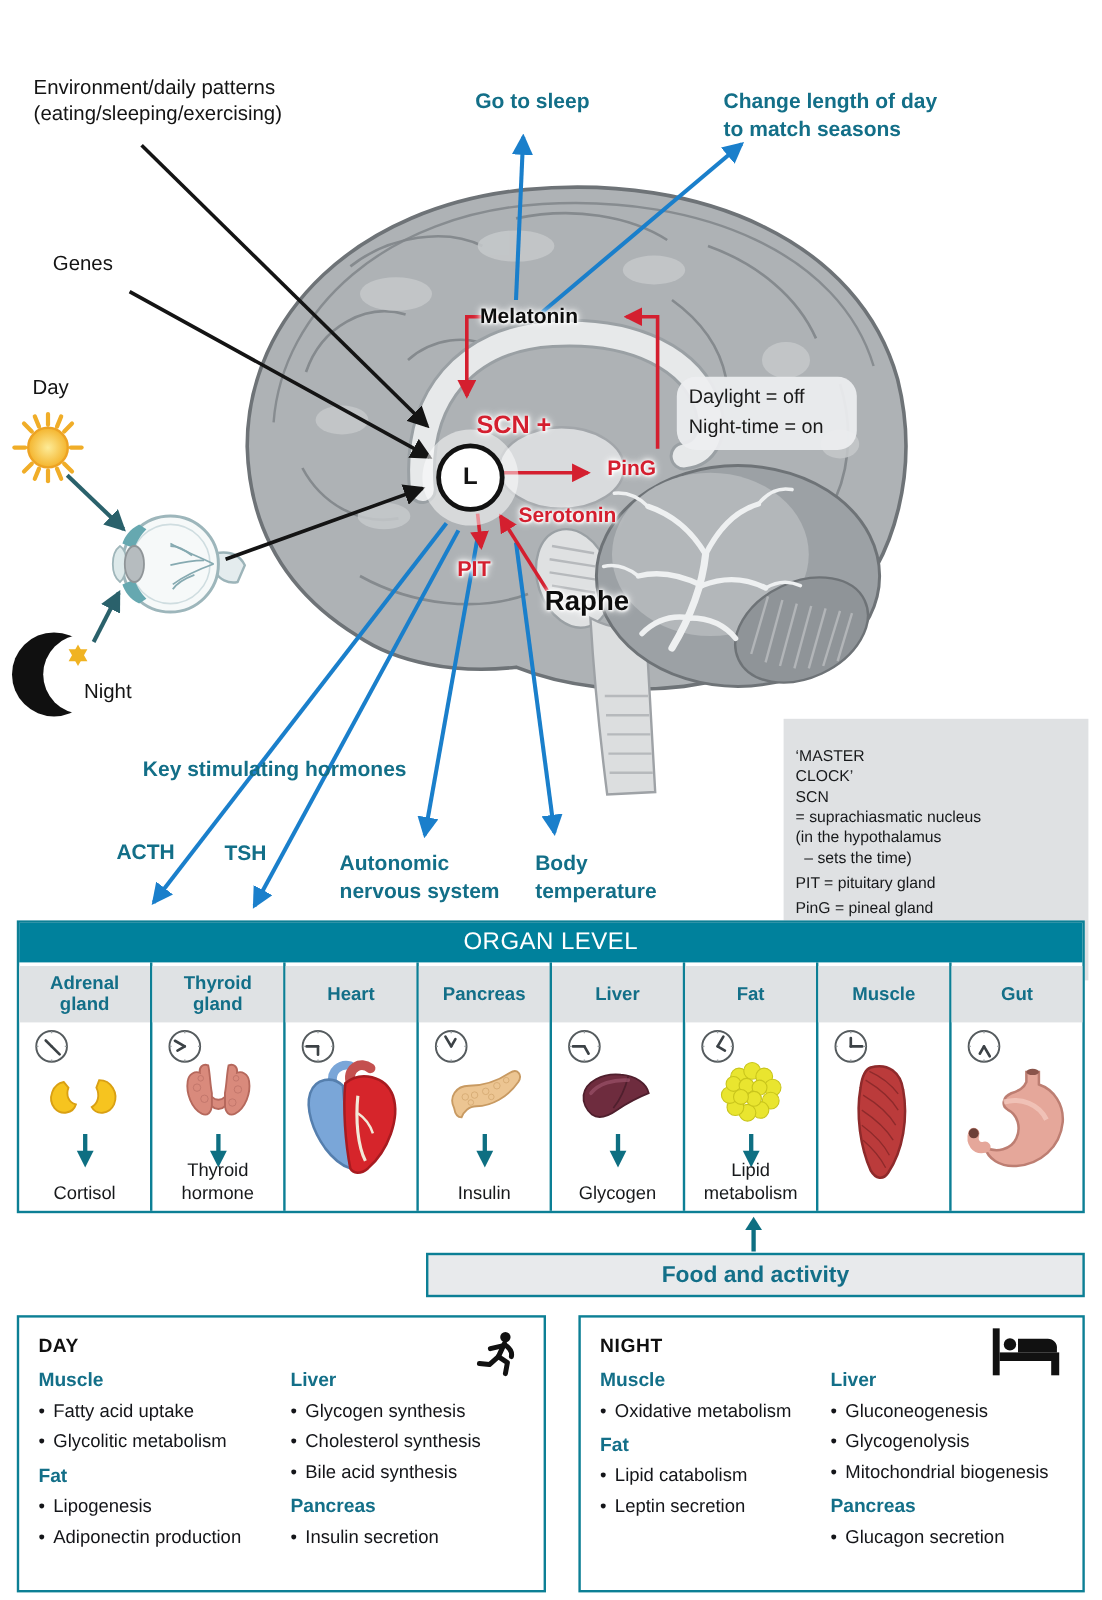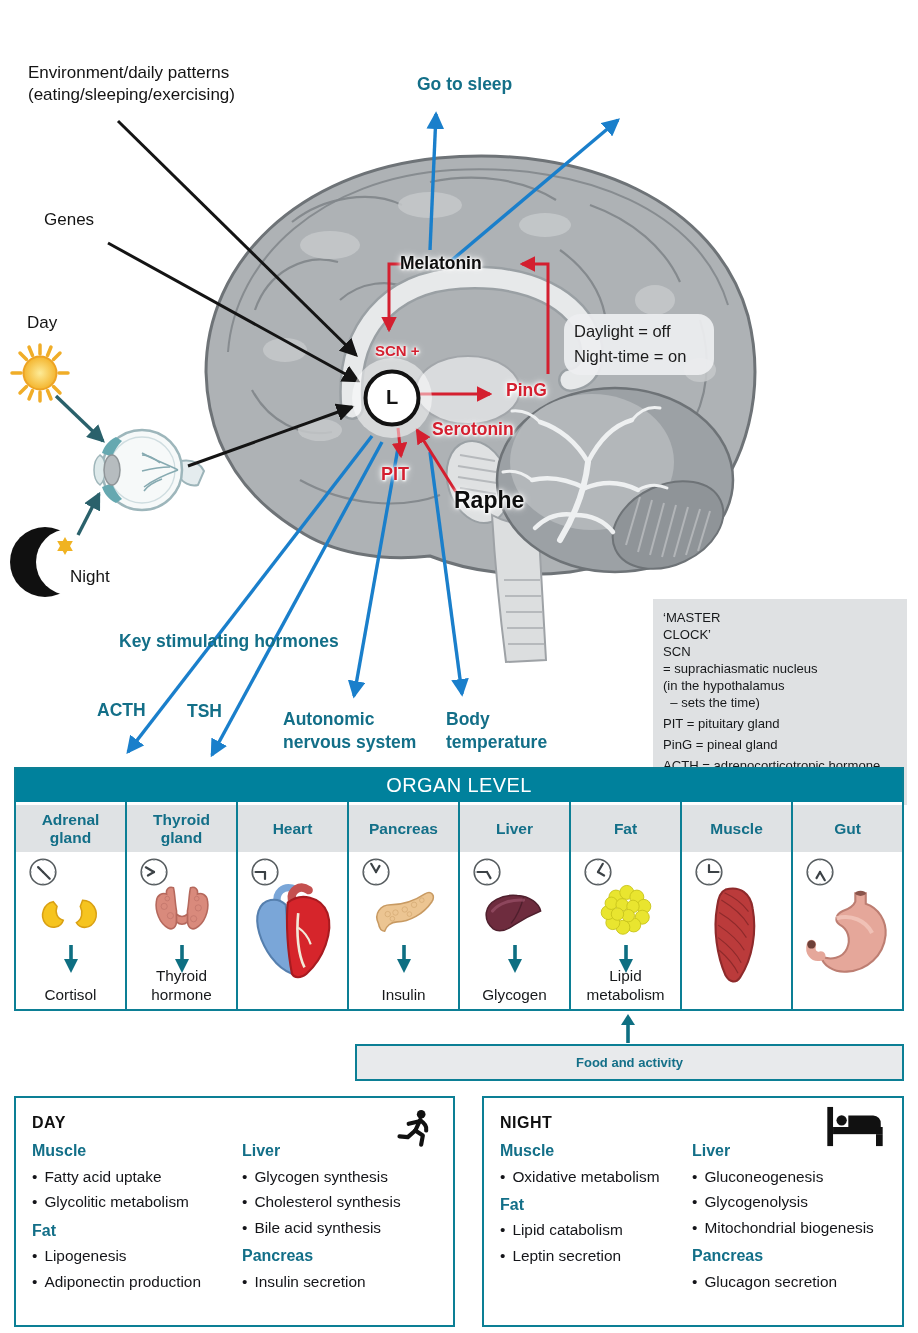--- a/index.html
+++ b/index.html
@@ -15,21 +15,21 @@
   .teal{color:var(--teal-text);font-weight:600;}
   .redl{color:var(--red);font-weight:700;}
   .blk{color:#0d0d0d;font-weight:700;}
   .halo{text-shadow:0 0 3px #fff,0 0 5px #fff,0 0 8px #fff,1px 1px 2px #fff;}
   .title-bar{position:absolute;left:14px;top:8px;width:890px;height:44px;background:var(--teal-bar);
     color:#fff;font-size:20.5px;font-weight:700;display:flex;align-items:center;justify-content:center;letter-spacing:.2px;}
   .daylight-box{position:absolute;left:564px;top:314px;width:150px;background:rgba(237,238,240,.93);
     padding:5px 10px 6px;font-size:16.5px;line-height:1.5;color:#1b1b1b;white-space:pre-line;border-radius:16px;}
   .legend{position:absolute;left:653px;top:599px;width:254px;background:var(--gray-box);
     padding:8px 10px 10px;font-size:13.1px;line-height:1.3;color:var(--ink);}
-  .legend-row{margin-top:2px;}
+  .legend-row{margin-top:14px;}
   .legend-term{display:inline-block;width:78px;vertical-align:top;white-space:pre-line;}
   .legend-def{display:inline-block;width:162px;vertical-align:top;white-space:pre-line;}
   .legend-line{margin-top:4px;}
   
   .organ-panel{position:absolute;left:14px;top:767px;width:890px;height:244px;border:2.5px solid var(--teal-border);background:#fff;}
   .organ-header{height:33px;background:var(--teal-bar);color:#ffffff;font-size:20px;letter-spacing:.4px;
     display:flex;align-items:center;justify-content:center;}
   .organ-cols{display:flex;height:calc(100% - 33px);}
   .organ-col{flex:1 1 0;position:relative;}
   .organ-col + .organ-col{border-left:2px solid var(--teal-border);}
@@ -38,21 +38,21 @@
   .organ-col-body{position:relative;height:calc(100% - 50px);}
   .clock{position:absolute;top:5px;left:12px;}
   .organ-art{position:absolute;left:50%;transform:translateX(-50%);top:28px;width:76px;height:62px;}
   .organ-art.big{top:22px;width:94px;height:120px;}
   .organ-art svg{width:100%;height:100%;}
   .down-arrow{position:absolute;top:92px;left:50%;transform:translateX(-50%);}
   .organ-output{position:absolute;bottom:5px;left:0;right:0;text-align:center;font-size:15.3px;line-height:1.2;
     white-space:pre-line;color:var(--ink);}
   .food-bar{position:absolute;left:355px;top:1044px;width:549px;height:37px;background:#e8eaec;
     border:2px solid var(--teal-border);display:flex;align-items:center;justify-content:center;
-    font-size:13px;font-weight:700;color:var(--teal-text);}
+    font-size:19px;font-weight:700;color:var(--teal-text);}
   
   .side-panel{position:absolute;top:1096px;height:231px;border:2.5px solid var(--teal-border);background:#fff;padding:12px 14px 6px 16px;}
   .side-panel.day{left:14px;width:441px;}
   .side-panel.night{left:482px;width:422px;}
   .panel-title{font-size:16px;font-weight:700;color:#101010;letter-spacing:.5px;padding-top:4px;}
   .panel-icon{position:absolute;top:8px;right:16px;}
   .panel-cols{display:flex;gap:12px;margin-top:0px;}
   .panel-col1{width:198px;flex:0 0 auto;}
   .night .panel-col1{width:180px;}
   .panel-col2{flex:1 1 auto;}
@@ -235,25 +235,27 @@
     <g>
       <circle cx="392" cy="398" r="40" fill="#ffffff" opacity="0.5"></circle>
       <circle cx="392" cy="398" r="26.5" fill="#ffffff" stroke="#121212" stroke-width="4"></circle>
     </g>
   </svg>
 
 
   <div class="lbl" style="left:28px;top:62px;font-size:17px;">Environment/daily patterns
 (eating/sleeping/exercising)</div>
   <div class="lbl" style="left:44px;top:209px;font-size:17px;">Genes</div>
-  <div class="lbl teal" style="left:396px;top:73px;font-size:17.5px;margin-left:21px;">Go to sleep</div>
+  <div class="lbl teal" style="left:396px;top:73px;font-size:17.5px;">Go to sleep</div>
+  <div class="lbl teal" style="left:603px;top:73px;font-size:17.5px;">Change length of day
+to match seasons</div>
   <div class="lbl" style="left:27px;top:312px;font-size:17px;">Day</div>
   <div class="lbl" style="left:70px;top:566px;font-size:17px;">Night</div>
   <div class="lbl blk halo" style="left:400px;top:252px;font-size:17.5px;">Melatonin</div>
-  <div class="lbl redl halo" style="left:375px;top:341px;font-size:15px;">SCN +</div>
+  <div class="lbl redl halo" style="left:397px;top:341px;font-size:21px;">SCN +</div>
   <div class="lbl" style="left:378px;top:384px;width:28px;text-align:center;font-size:20px;font-weight:700;">L</div>
   <div class="lbl redl halo" style="left:506px;top:379px;font-size:17.5px;">PinG</div>
   <div class="daylight-box">Daylight = off
 Night-time = on</div>
   <div class="lbl redl halo" style="left:432px;top:418px;font-size:17.5px;">Serotonin</div>
   <div class="lbl redl halo" style="left:381px;top:463px;font-size:18px;">PIT</div>
   <div class="lbl blk halo" style="left:454px;top:485px;font-size:23px;">Raphe</div>
   <div class="lbl teal" style="left:119px;top:630px;font-size:17.5px;">Key stimulating hormones</div>
   <div class="lbl teal" style="left:97px;top:699px;font-size:17.5px;">ACTH</div>
   <div class="lbl teal" style="left:187px;top:700px;font-size:17.5px;">TSH</div>

